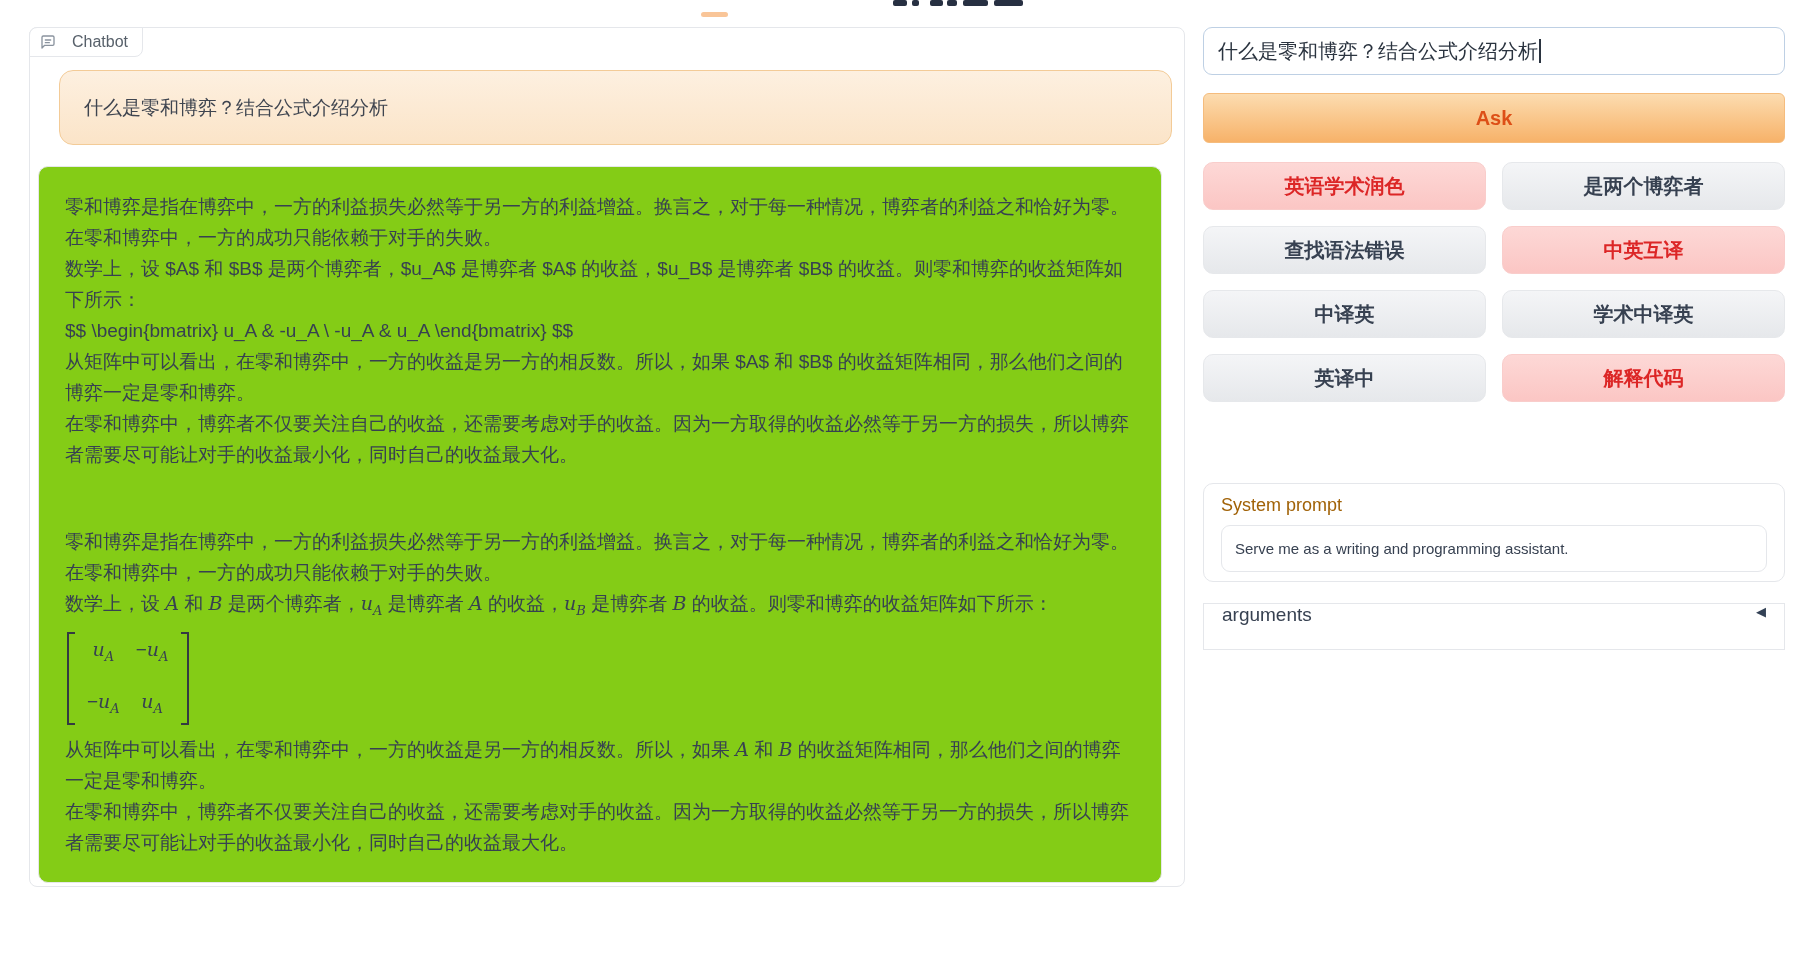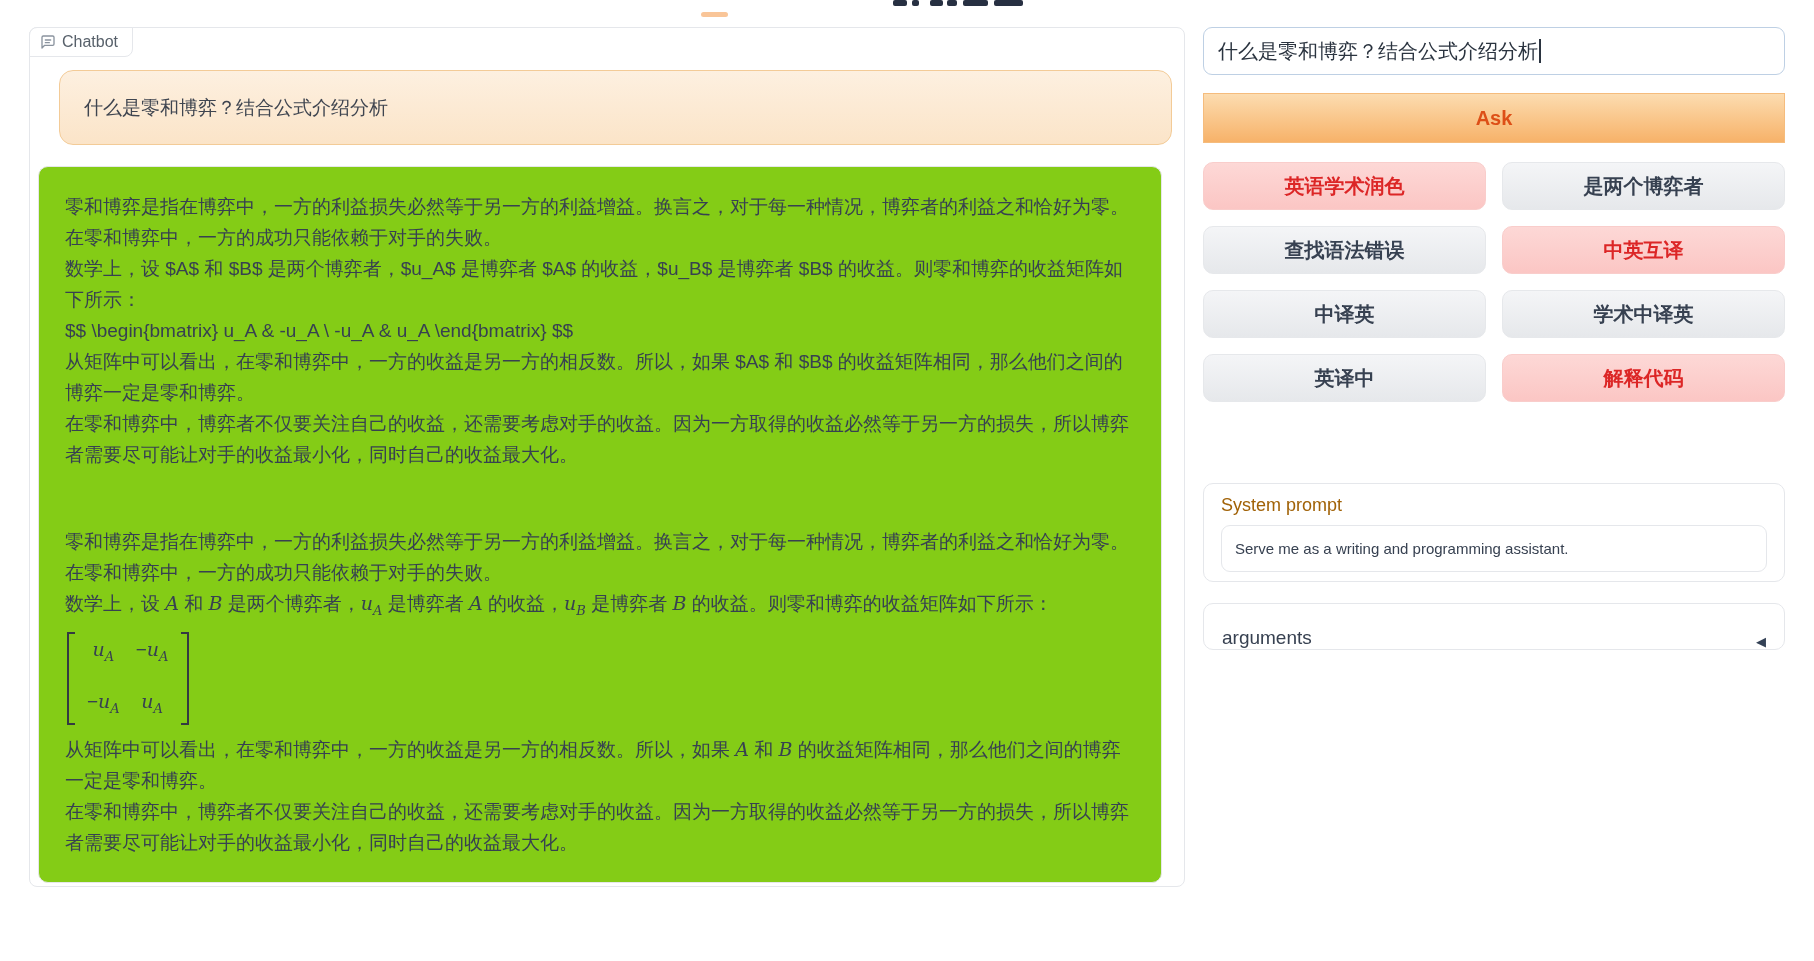--- a/index.html
+++ b/index.html
@@ -10,21 +10,21 @@
   
   .title-frag{position:absolute;top:0;height:6px;background:#273042;border-radius:2px;}
   .tf1{left:893px;width:14px;} .tf2{left:912px;width:7px;} .tf3{left:930px;width:13px;}
   .tf4{left:947px;width:10px;} .tf5{left:963px;width:25px;} .tf6{left:994px;width:29px;}
   .title-frag-orange{position:absolute;left:701px;top:12px;width:27px;height:5px;background:#f6a661;opacity:.65;border-radius:3px;}
 
   
   .chat-panel{position:absolute;left:29px;top:27px;width:1156px;height:860px;
               border:1px solid #e5e7eb;border-radius:8px;background:#fff;}
   .chat-label{position:absolute;left:-1px;top:-1px;height:30px;padding:0 14px 0 10px;
-              display:flex;align-items:center;gap:6px;border:1px solid #e5e7eb;
+              display:flex;align-items:center;gap:16px;border:1px solid #e5e7eb;
               border-radius:8px 0 8px 0;background:#fff;color:#57606a;font-size:16px;}
   .chat-label svg{display:block;}
   .msg{font-size:19px;line-height:31px;}
   .msg.user{margin:42px 12px 0 29px;background:linear-gradient(180deg,#fdf0e0,#fbe4c8);
             border:1px solid #f3cb97;border-radius:14px;padding:21px 24px;color:#3f4550;}
   .msg.bot{margin:21px 22px 0 8px;background:#84cc16;border:1px solid #e6e7e9;
            border-radius:10px;padding:24px 26px;color:#374151;}
   .raw,.pre{white-space:pre-wrap;word-break:break-word;}
   .rendered{margin-top:56px;}
   .mvar{font-family:"DejaVu Serif","Liberation Serif",serif;font-style:italic;font-size:19px;}
@@ -38,42 +38,42 @@
          padding:3px 12px;line-height:28px;gap:16px;}
   .cells>span{text-align:center;}
 
   
   .query{position:absolute;left:1203px;top:27px;width:582px;height:48px;background:#fff;
          border:1px solid #bed0e4;border-radius:9px;display:flex;align-items:center;
          padding:0 14px;font-size:20px;color:#2b3440;cursor:text;}
   .caret{width:2px;height:24px;background:#2b3440;margin-left:1px;}
 
   .ask{position:absolute;left:1203px;top:93px;width:582px;height:50px;border:1px solid #f5bc7d;
-       border-radius:0;background:linear-gradient(180deg,#fcdcb0,#f7b269);
+       border-radius:6px;background:linear-gradient(180deg,#fcdcb0,#f7b269);
        color:#dd4f17;font-weight:bold;font-size:20px;cursor:pointer;
        font-family:"Liberation Sans","DejaVu Sans",sans-serif;}
 
   .btn-grid{position:absolute;left:1203px;top:162px;width:582px;display:grid;
             grid-template-columns:1fr 1fr;column-gap:22px;row-gap:20px;gap:16px;}
   .abtn{height:48px;border-radius:10px;font-size:20px;font-weight:bold;cursor:pointer;
         border:1px solid transparent;display:flex;align-items:center;justify-content:center;
         font-family:"Liberation Sans","DejaVu Sans",sans-serif;}
   .abtn.plain{background:linear-gradient(180deg,#f4f5f7,#e6e8eb);color:#374151;border-color:#e6e8eb;}
   .abtn.accent{background:linear-gradient(180deg,#fdd8d6,#fbc6c4);color:#dc2626;border-color:#f9cdcb;}
 
   .status{position:absolute;left:1203px;top:437px;width:582px;font-size:18px;color:#4a5560;}
 
   .sys{position:absolute;left:1203px;top:483px;width:582px;height:99px;background:#fff;
        border:1px solid #e5e7eb;border-radius:10px;padding:11px 17px;}
   .sys-label{font-size:18px;color:#a16207;}
   .sys-value{margin-top:9px;height:47px;border:1px solid #e5e7eb;border-radius:9px;
              display:flex;align-items:center;padding:0 13px;font-size:15px;color:#374151;cursor:text;background:#fff;}
 
   .acc{position:absolute;left:1203px;top:603px;width:582px;height:47px;background:#fff;
-       border:1px solid #e5e7eb;border-radius:10px;display:flex;align-items:flex-end;
+       border:1px solid #e5e7eb;border-radius:0;display:flex;align-items:flex-start;
        justify-content:space-between;padding:0 18px;font-size:19px;color:#374151;cursor:pointer;}
   .tri{font-size:13px;color:#334155;}
 </style>
 </head>
 <body>
 
 <div class="page">
 
   <div>
     <i class="title-frag tf1"></i>

